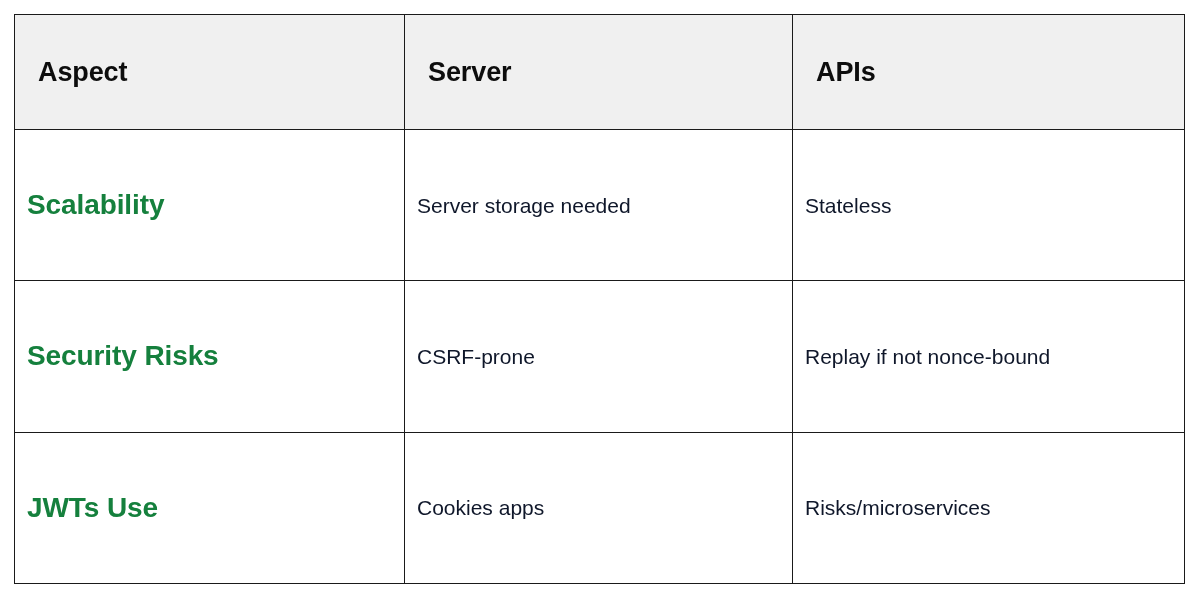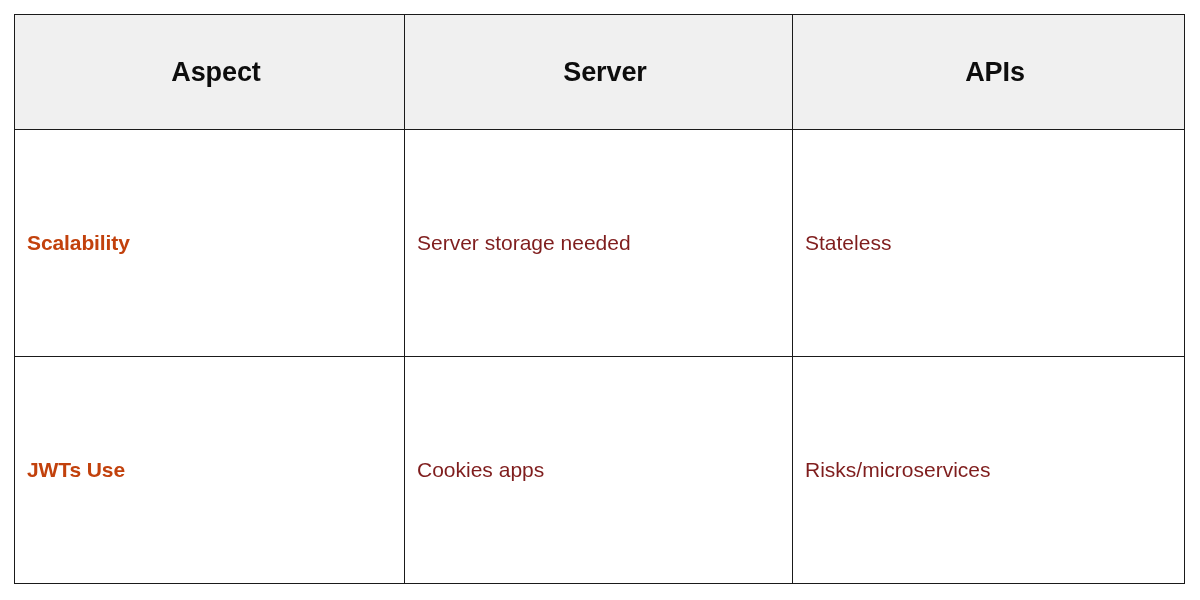--- a/index.html
+++ b/index.html
@@ -41,47 +41,47 @@
 
   table.comparison col.col-aspect   { width: 390px; }
   table.comparison col.col-cookies  { width: 388px; }
   table.comparison col.col-jwts     { width: 392px; }
 
   table.comparison thead th {
     background: #f0f0f0;
     border: 1.6px solid #1a1a1a;
     height: 114px;
     padding: 0 10px 0 23px;
-    text-align: center;
+    text-align: left;
     vertical-align: middle;
     font-size: 27px;
     font-weight: 700;
     letter-spacing: -0.1px;
     color: #0d0d0d;
     line-height: 1.2;
   }
 
   table.comparison tbody td {
     border: 1.6px solid #1a1a1a;
     height: 114px;
     padding: 0 10px 0 12px;
     text-align: left;
     vertical-align: middle;
     font-size: 21px;
     font-weight: 400;
-    color: #7f1d1d;
+    color: #0f172a;
     line-height: 1.3;
     background: #ffffff;
   }
 
   table.comparison tbody td.aspect-cell {
     font-weight: 700;
-    font-size: 21px;
+    font-size: 28px;
     letter-spacing: -0.1px;
-    color: #c2410c;
+    color: #15803d;
     margin-left: 17px;
   }
 </style>
 </head>
 <body>
 
 <div class="page">
   <div class="table-wrap">
     <table class="comparison">
       <colgroup>
@@ -96,20 +96,25 @@
           <th>APIs</th>
         </tr>
       </thead>
       <tbody>
         <tr>
           <td class="aspect-cell">Scalability</td>
           <td>Server storage needed</td>
           <td>Stateless</td>
         </tr>
         <tr>
+          <td class="aspect-cell">Security Risks</td>
+          <td>CSRF-prone</td>
+          <td>Replay if not nonce-bound</td>
+        </tr>
+        <tr>
           <td class="aspect-cell">JWTs Use</td>
           <td>Cookies apps</td>
           <td>Risks/microservices</td>
         </tr>
       </tbody>
     </table>
   </div>
 </div>
 
 </body></html>

